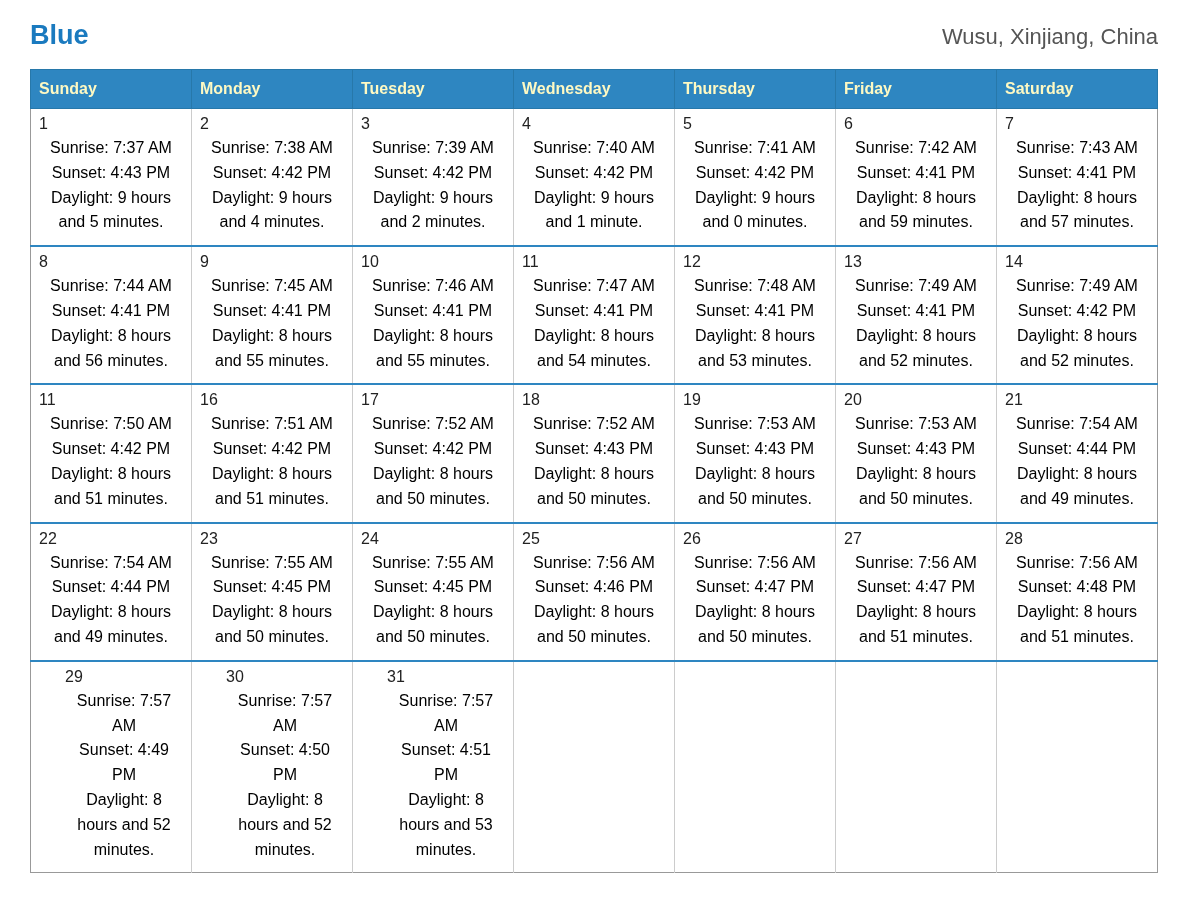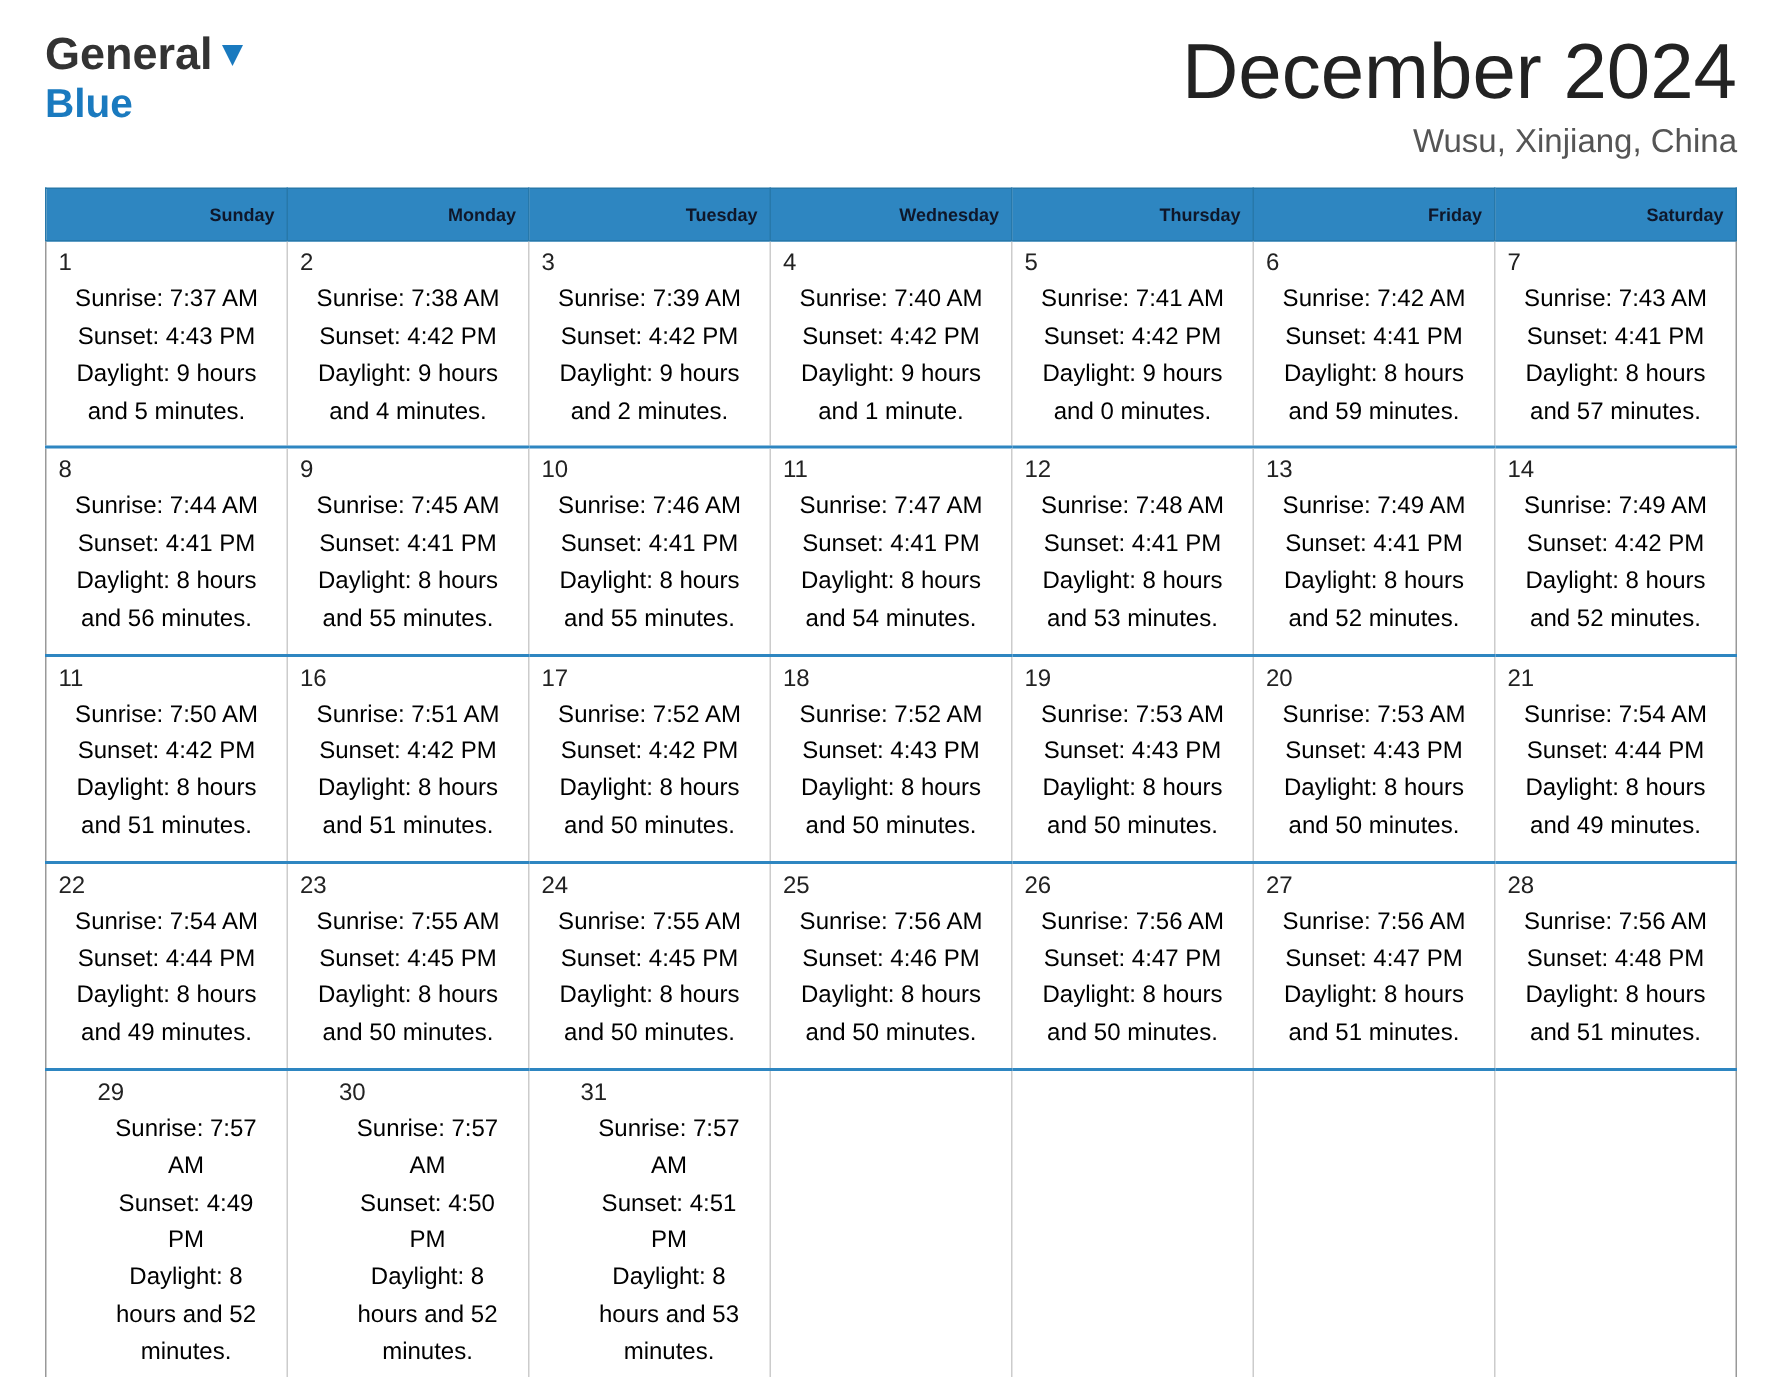--- a/index.html
+++ b/index.html
@@ -35,25 +35,25 @@
       color: #555;
       margin-top: 4px;
     }
     .calendar-table {
       width: 100%;
       border-collapse: collapse;
       border: 1px solid #999;
     }
     .calendar-table th {
       background-color: #2e86c1;
-      color: #0f172a;
-      font-size: 12px;
+      color: #fef9c3;
+      font-size: 16px;
       font-weight: bold;
       padding: 10px 8px;
-      text-align: right;
+      text-align: left;
       border: 1px solid #2778aa;
     }
     .calendar-table td {
       width: calc(100% / 7);
       vertical-align: top;
       padding: 6px 8px 10px 8px;
       border-right: 1px solid #ccc;
       border-bottom: 2px solid #2e86c1;
       font-size: 13px;
       color: #333;
@@ -103,32 +103,23 @@
       font-weight: bold;
       color: #1a7abf;
       display: block;
     }
   </style>
 </head>
 <body>
 
 <div class="header">
   <div class="logo">
-    <div class="logo-row">
-      <span class="logo-text-general">General</span>
-      <span class="logo-arrow">
-        <svg width="22" height="22" viewBox="0 0 22 22">
-          <polygon points="4,4 18,4 11,18" fill="#1a7abf"></polygon>
-        </svg>
-      </span>
-    </div>
     <span class="logo-text-blue">Blue</span>
   </div>
   <div class="title-section">
-    <div class="month-title">December 2024</div>
     <div class="location">Wusu, Xinjiang, China</div>
   </div>
 </div>
 
 <table class="calendar-table">
   <thead>
     <tr>
     <th>Sunday</th>
         <th>Monday</th>
         <th>Tuesday</th>

